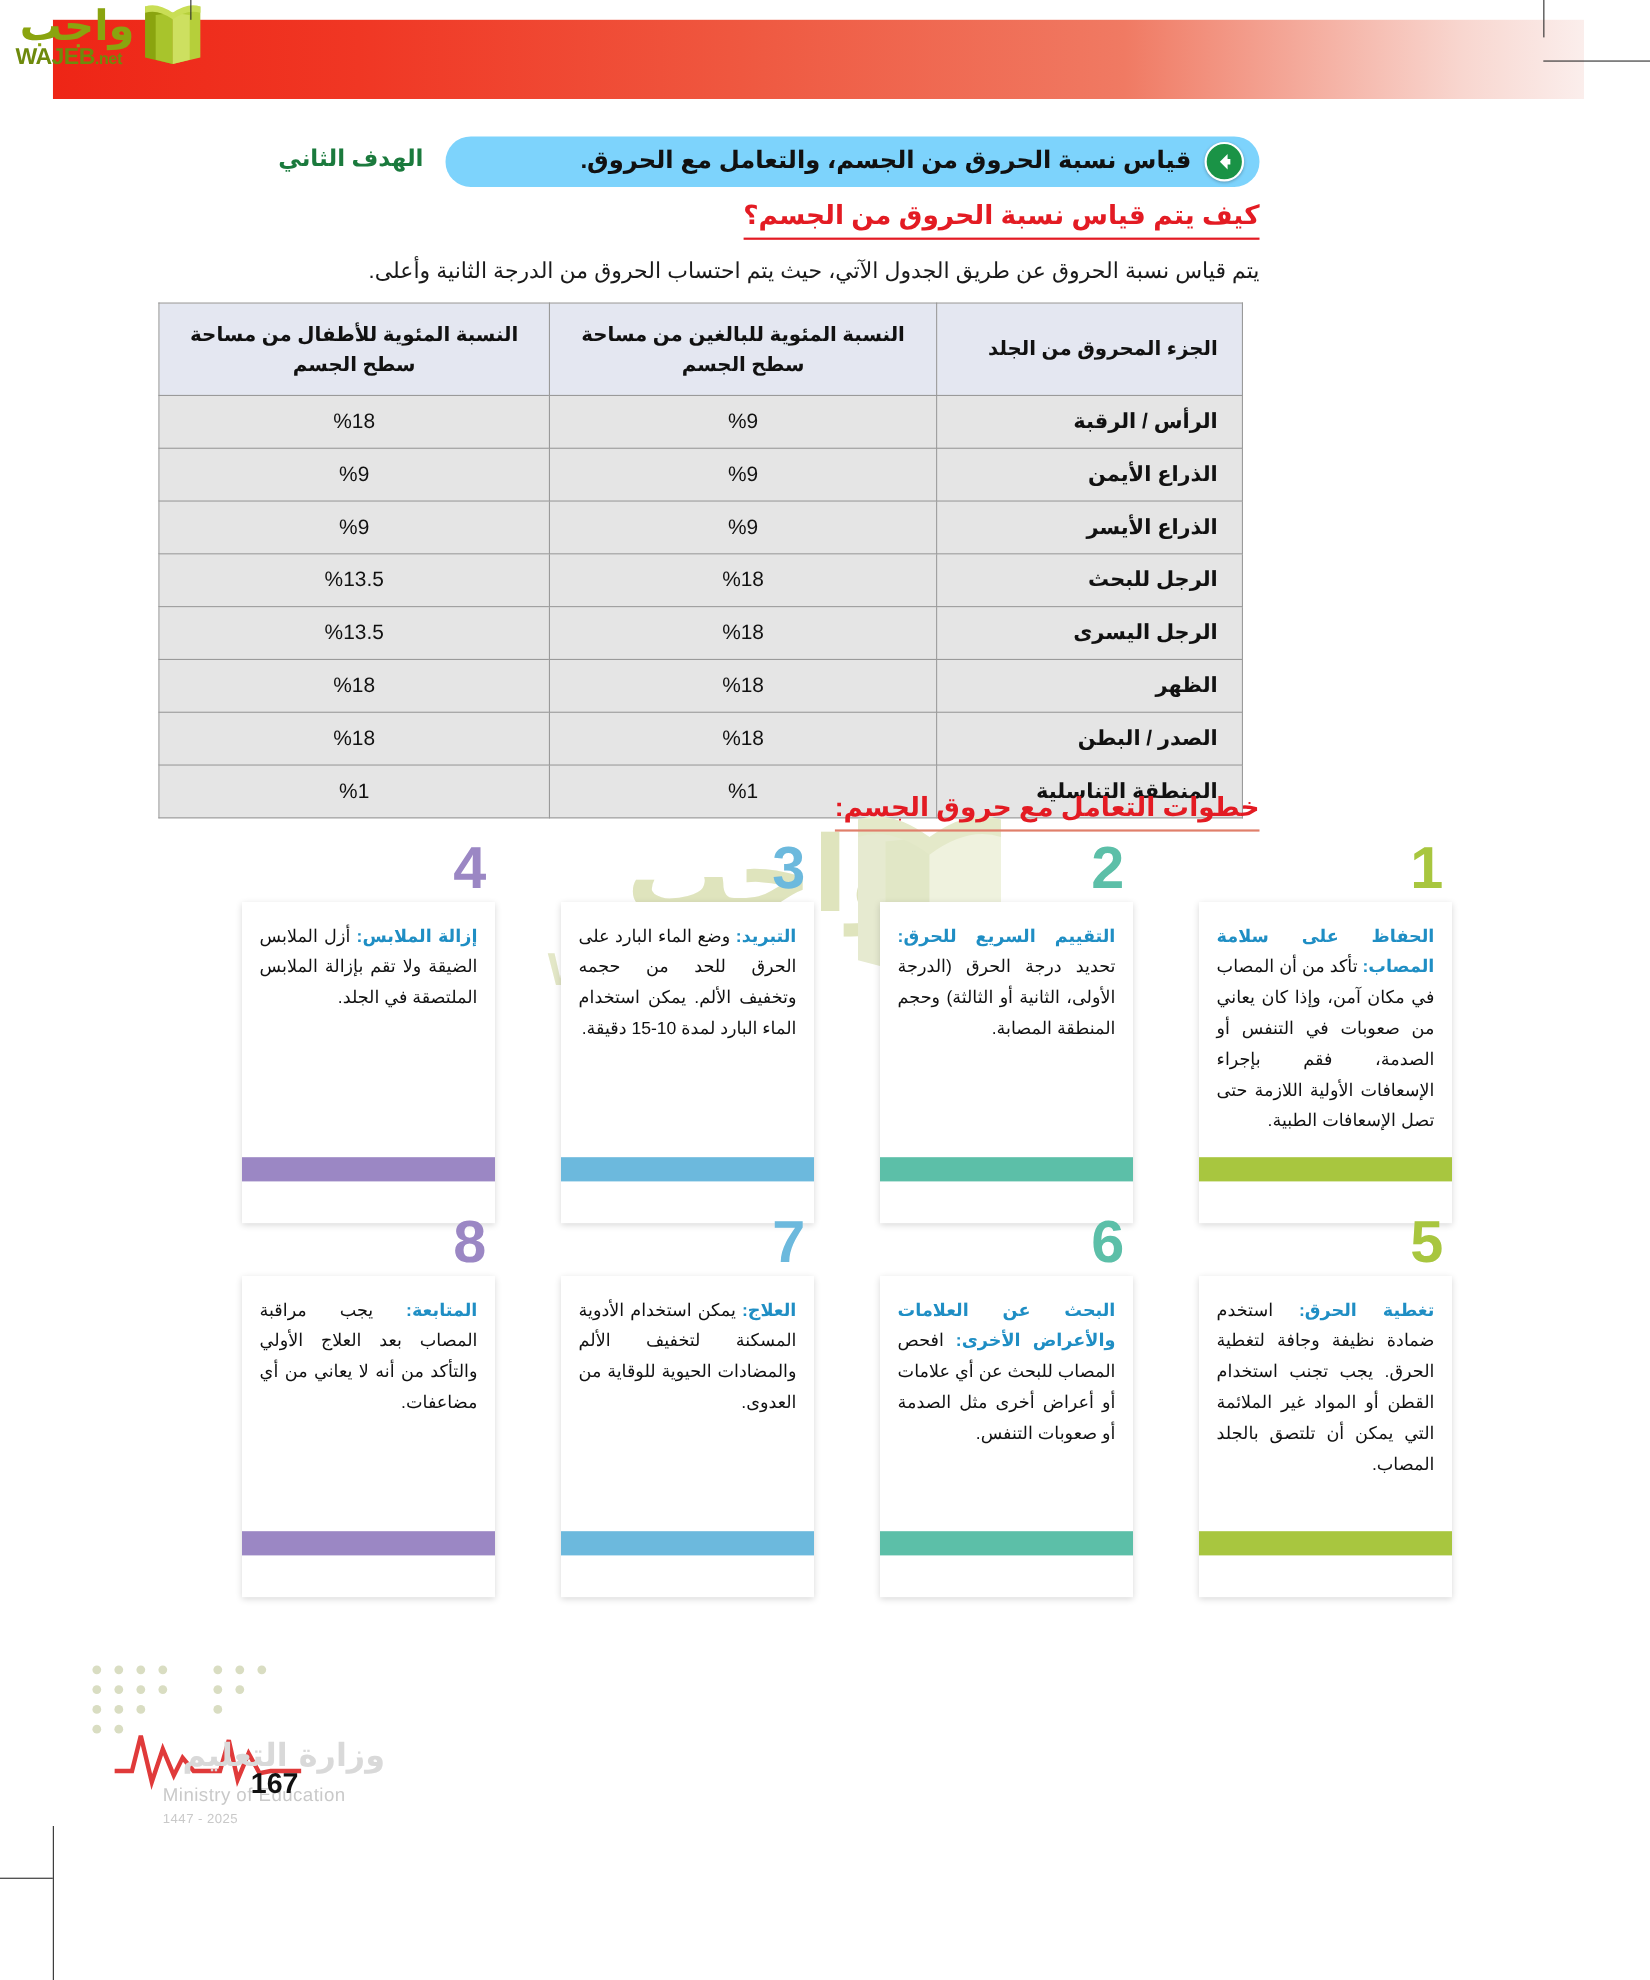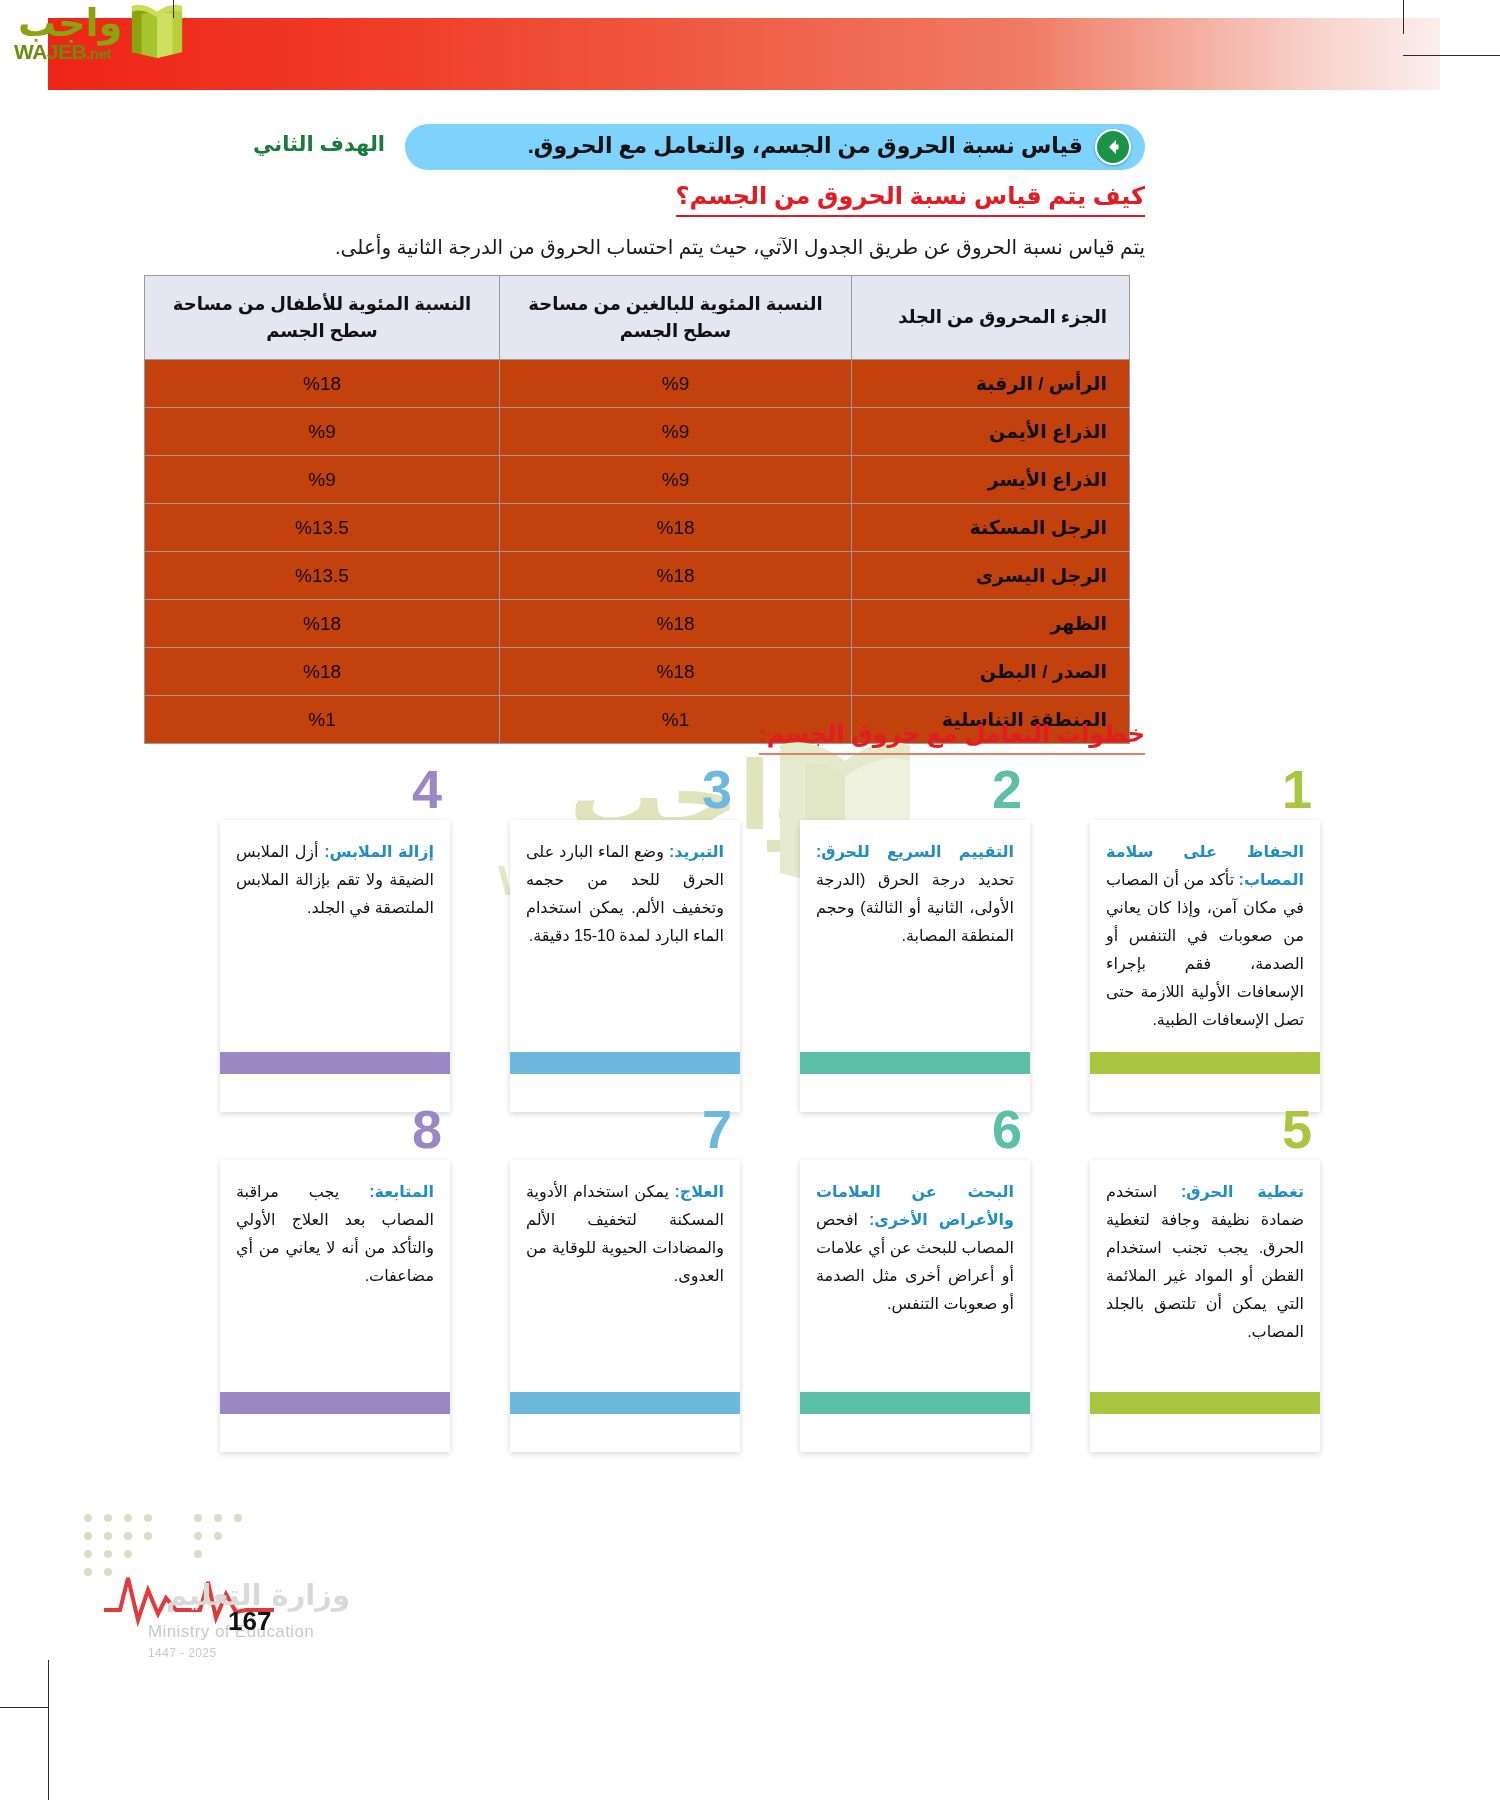--- a/index.html
+++ b/index.html
@@ -229,21 +229,21 @@
   }
   .burn-table th.col-part {
     width: 278px;
     text-align: right;
     padding-right: 22px;
   }
   .burn-table th.col-adult { width: 352px; }
   .burn-table th.col-child { width: 355px; }
 
   .burn-table td {
-    background: #c2410c;
+    background: #e5e5e5;
     border: 1px solid #9a9a9a;
     font-size: 19px;
     color: #111111;
     padding: 12px 20px;
     text-align: center;
     height: 45px;
   }
   .burn-table td.part-cell {
     text-align: right;
     padding-right: 22px;
@@ -474,21 +474,21 @@
           <td class="part-cell">الذراع الأيمن</td>
           <td>%9</td>
           <td>%9</td>
         </tr>
         <tr>
           <td class="part-cell">الذراع الأيسر</td>
           <td>%9</td>
           <td>%9</td>
         </tr>
         <tr>
-          <td class="part-cell">الرجل المسكنة</td>
+          <td class="part-cell">الرجل للبحث</td>
           <td>%18</td>
           <td>%13.5</td>
         </tr>
         <tr>
           <td class="part-cell">الرجل اليسرى</td>
           <td>%18</td>
           <td>%13.5</td>
         </tr>
         <tr>
           <td class="part-cell">الظهر</td>

